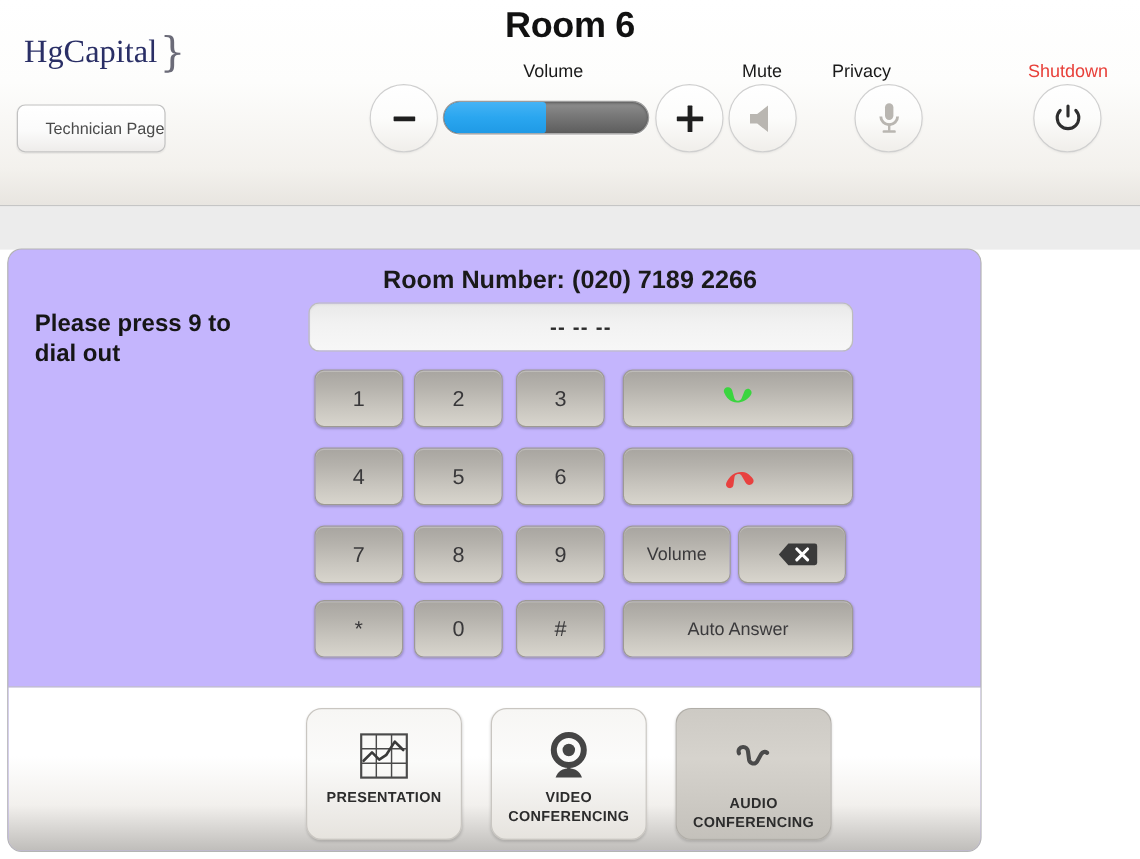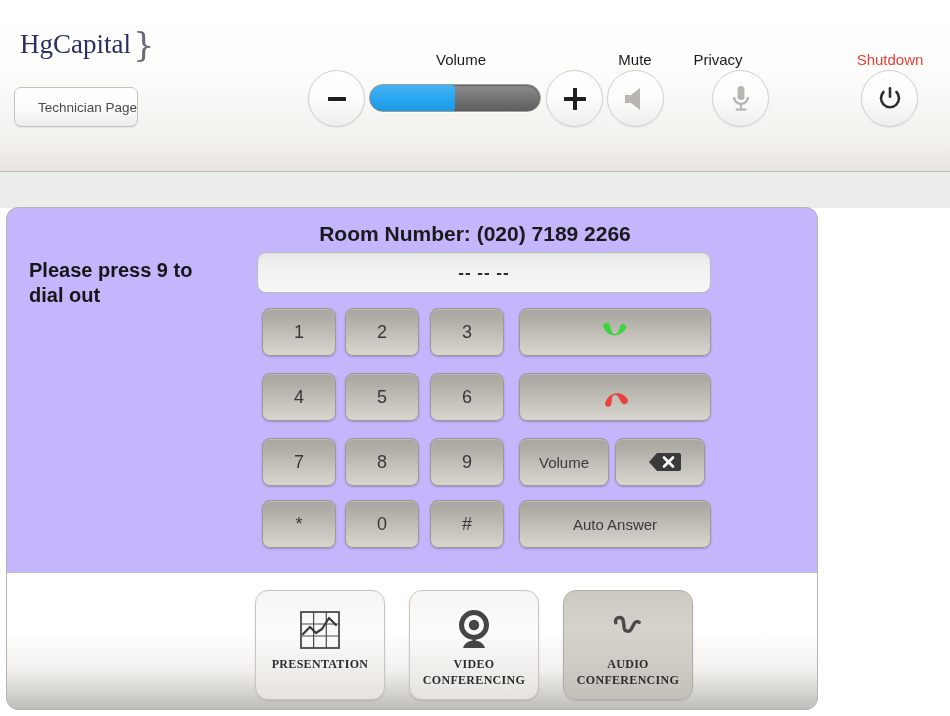--- a/index.html
+++ b/index.html
@@ -267,57 +267,58 @@
     display: flex;
     flex-direction: column;
     align-items: center;
     justify-content: flex-start;
     background: linear-gradient(to bottom, #f7f6f4 0%, #fbfbfa 40%, #e6e3de 100%);
     box-shadow: 0 1px 2px rgba(0,0,0,0.13);
   }
   .mode-btn.selected {
     background: linear-gradient(to bottom, #cdcac4 0%, #d6d3cd 38%, #c4c1bb 100%);
     border-color: #b1aea8;
+    justify-content: center;
   }
   .mode-ico {
     margin-top: 16px;
     height: 46px;
     display: flex;
     align-items: center;
     justify-content: center;
   }
   .mode-lbl {
     margin-top: 4px;
     font-size: 12px;
     font-weight: bold;
     color: #2c2c2c;
     text-align: center;
     line-height: 1.3;
     letter-spacing: 0.3px;
-    font-family: Liberation Serif, serif;
   }
   .m0 { left: 5px; }
   .m1 { left: 159px; }
   .m2 { left: 313px; }
 </style>
 </head>
 <body>
 
 <div class="app">
 
   <div class="header">
 
     <div class="logo">
       <span>HgCapital</span><span class="brace">}</span>
     </div>
 
     <div class="tech-btn">
       <span>Technician Page</span>
     </div>
 
+    <div class="room-title">Room 6</div>
 
     <div class="ctl-label lbl-volume">Volume</div>
     <div class="ctl-label lbl-mute">Mute</div>
     <div class="ctl-label lbl-privacy">Privacy</div>
     <div class="ctl-label lbl-shutdown shutdown">Shutdown</div>
 
     <div class="circ-btn btn-minus">
       <svg width="26" height="26" viewBox="0 0 26 26">
         <rect x="4" y="11" width="18" height="4" rx="0.5" fill="#1f1f1f"></rect>
       </svg>

